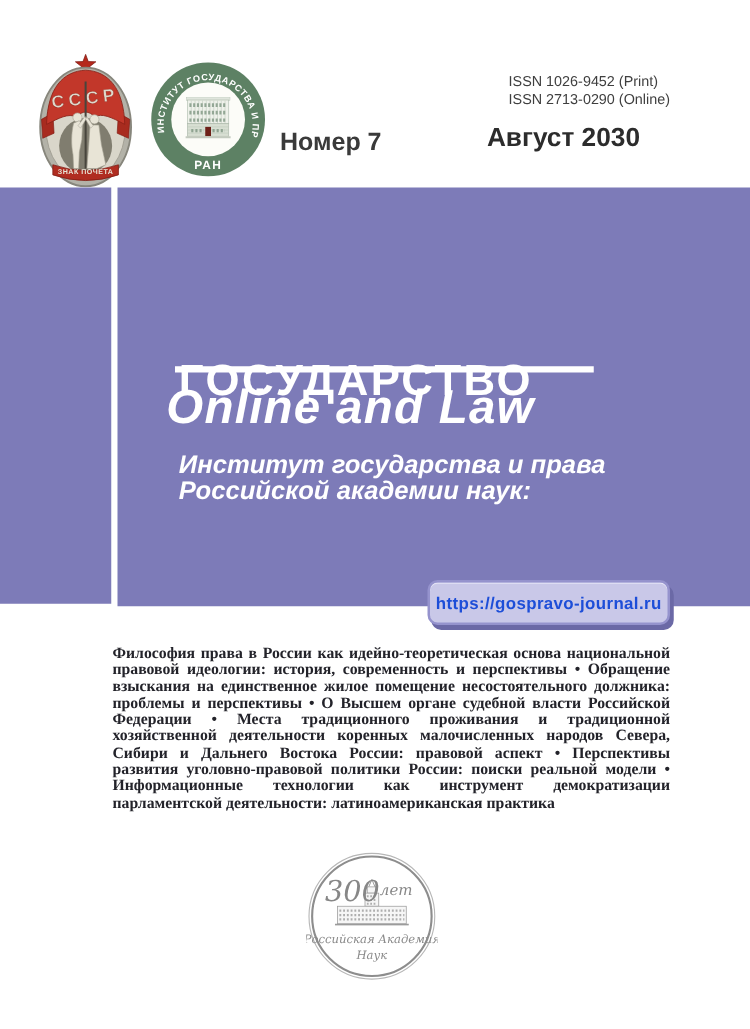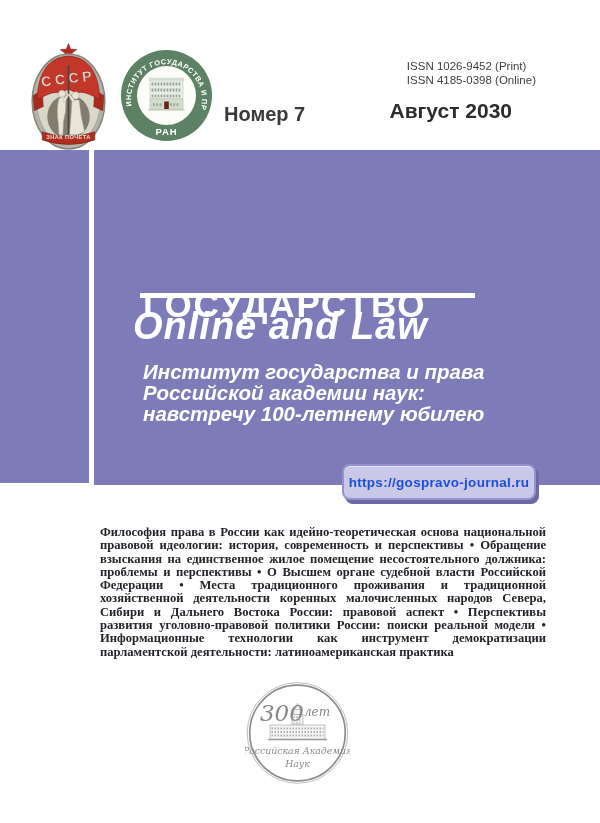--- a/index.html
+++ b/index.html
@@ -48,21 +48,21 @@
     display:flex; align-items:center; justify-content:center;
     font-size:13.5px; font-weight:700; color:#1d4ed8; letter-spacing:0.3px;
     cursor:pointer;
   }
 
   
   .annotation {
     position:absolute; left:90px; top:516px; width:446px;
     font-family:"Liberation Serif", serif; font-weight:700;
     font-size:12.6px; line-height:13.3px; color:#23232a;
-    text-align:justify; margin:10px;
+    text-align:justify; margin:0;
   }
 
   
   .footer-emblem { position:absolute; left:245px; top:681px; width:105px; height:104px; }
 
   .svg-text { font-family:"Liberation Sans", sans-serif; }
   .script-text { font-family:"DejaVu Serif", serif; font-style:italic; }
 </style>
 </head>
 <body>
@@ -112,36 +112,35 @@
 
     <text class="svg-text" font-size="7.3" font-weight="700" fill="#ffffff" letter-spacing="0.55">
       <textPath href="#igpArc" startOffset="2">ИНСТИТУТ ГОСУДАРСТВА И ПРАВА</textPath>
     </text>
     <text class="svg-text" x="46.5" y="86" text-anchor="middle" font-size="9.5" font-weight="700" fill="#ffffff" letter-spacing="1">РАН</text>
   </svg>
 
   <div class="issue-label">Номер 7</div>
   <div class="issn-block">
     <div>ISSN 1026-9452 (Print)</div>
-    <div>ISSN 4185-0398 (Online)</div>
+    <div>ISSN 2713-0290 (Online)</div>
   </div>
   <div class="date-label">Август 2030</div>
 
   <div class="banner-left"></div>
   <div class="banner-main"></div>
 
   <div class="title-ru">
     <div>ГОСУДАРСТВО</div>
   </div>
   <div class="divider"></div>
   <div class="title-en">Online and Law</div>
   <div class="subtitle">
     <div>Институт государства и права</div>
     <div>Российской академии наук:</div>
-    <div>навстречу 100-летнему юбилею</div>
   </div>
   <div class="url-button">https://gospravo-journal.ru</div>
 
   <p class="annotation">Философия права в России как идейно-теоретическая основа национальной правовой идеологии: история, современность и перспективы • Обращение взыскания на единственное жилое помещение несостоятельного должника: проблемы и перспективы • О Высшем органе судебной власти Российской Федерации • Места традиционного проживания и традиционной хозяйственной деятельности коренных малочисленных народов Севера, Сибири и Дальнего Востока России: правовой аспект • Перспективы развития уголовно-правовой политики России: поиски реальной модели • Информационные технологии как инструмент демократизации парламентской деятельности: латиноамериканская практика</p>
 
   <svg class="footer-emblem" viewBox="0 0 105 104">
     <circle cx="52.5" cy="52" r="50.3" fill="#ffffff" stroke="#b7b7b7" stroke-width="0.9"></circle>
     <circle cx="52.5" cy="52" r="47.8" fill="none" stroke="#8d8d8d" stroke-width="1.7"></circle>
 
     <path d="M50,28.5 L52.5,22.5 L55,28.5" fill="none" stroke="#9b9b9b" stroke-width="0.8"></path>

